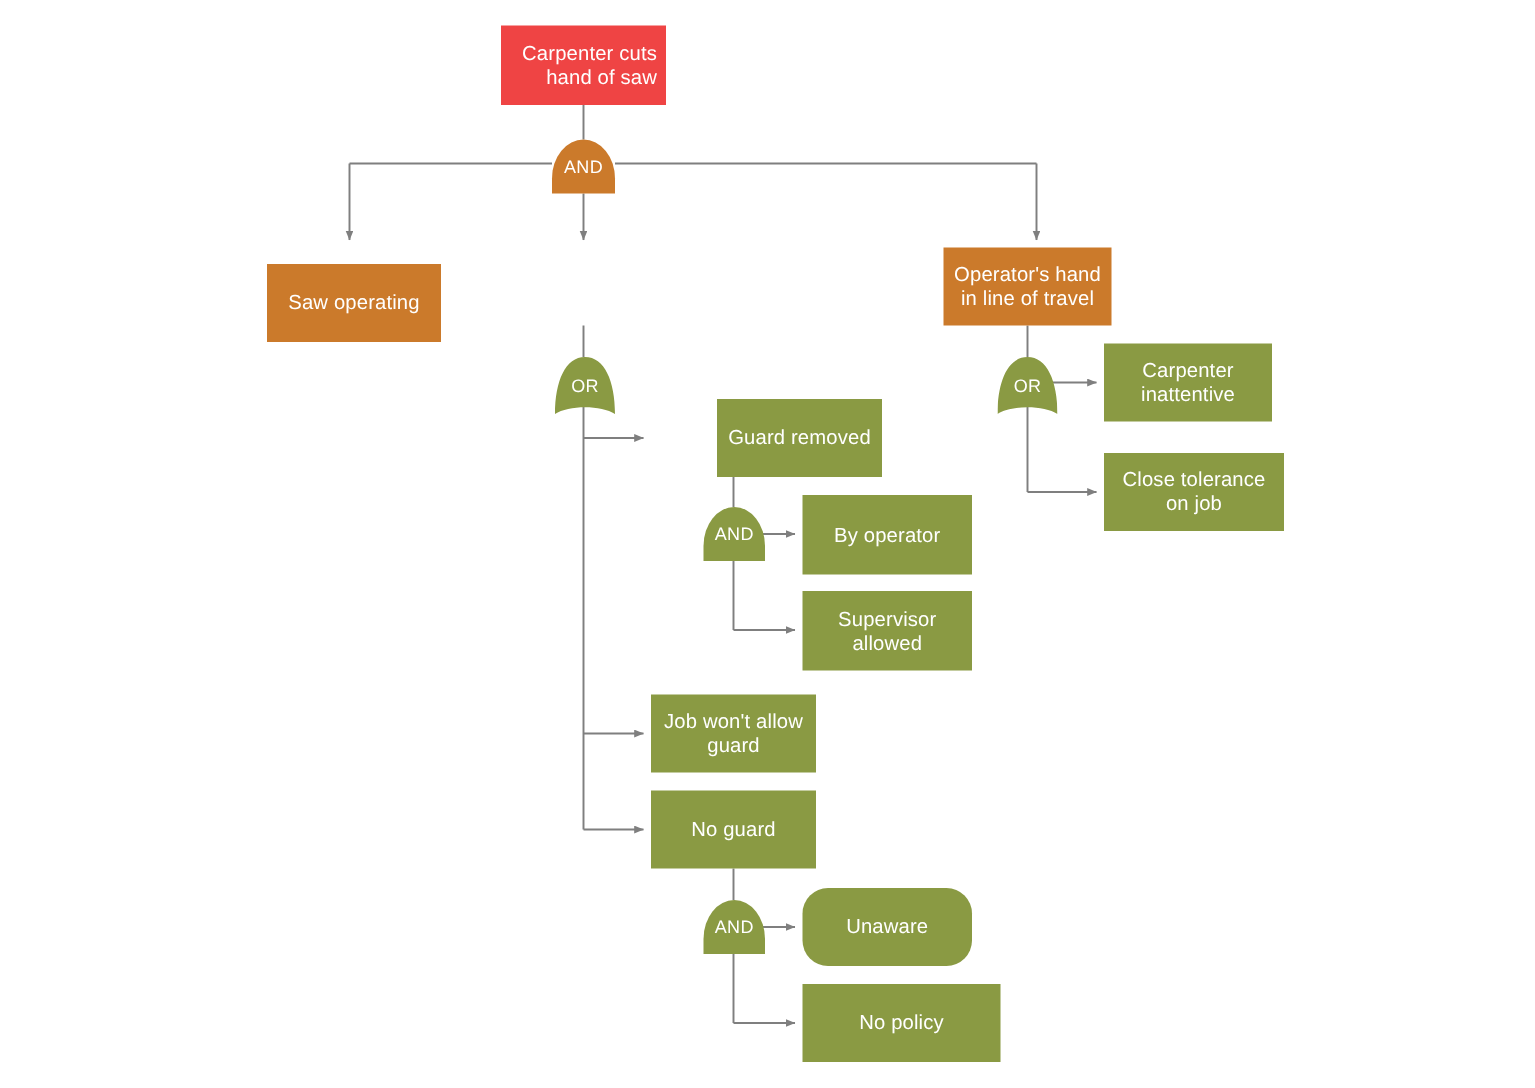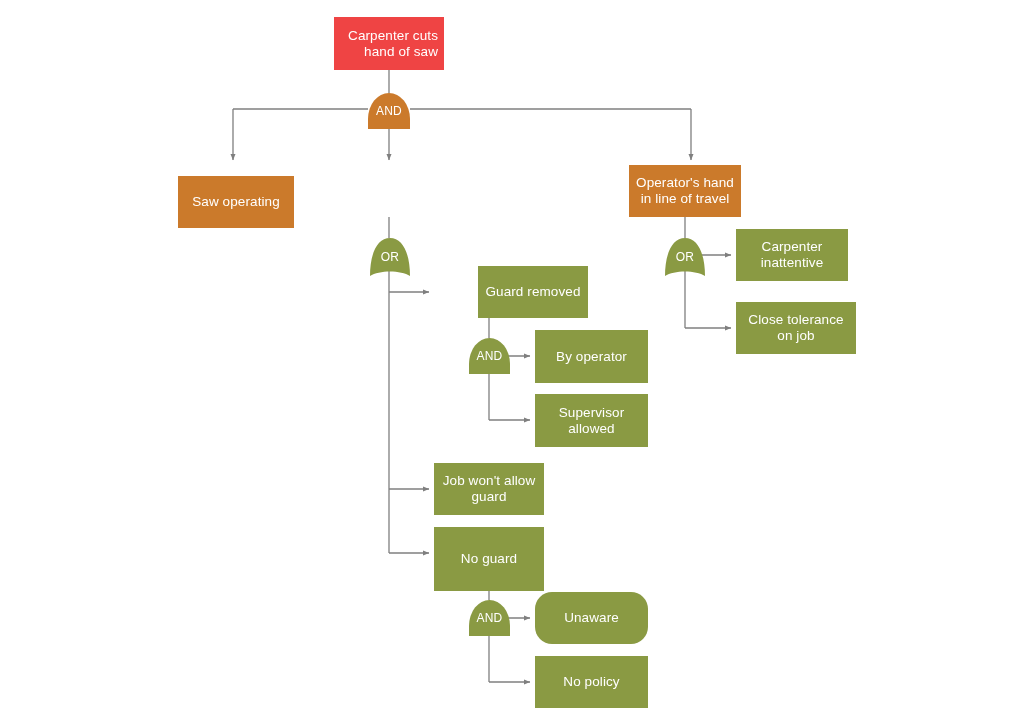--- a/index.html
+++ b/index.html
@@ -132,25 +132,25 @@
   <div class="node node-green" style="left:736px;top:302px;width:120px;height:52px;">Close tolerance on job</div>
 
   <div class="node node-green" style="left:460px;top:266px;width:110px;height:52px;margin-left:18px;">Guard removed</div>
 
   <div class="node node-green" style="left:535px;top:330px;width:113px;height:53px;">By operator</div>
 
   <div class="node node-green" style="left:434px;top:463px;width:110px;height:52px;">Job won't allow guard</div>
 
   <div class="node node-green" style="left:535px;top:394px;width:113px;height:53px;">Supervisor allowed</div>
 
-  <div class="node node-green" style="left:434px;top:527px;width:110px;height:64px;">No guard</div>
+  <div class="node node-green" style="left:434px;top:527px;width:110px;height:52px;">No guard</div>
 
   <div class="node node-green" style="left:535px;top:592px;width:113px;height:52px;border-radius:17px;">Unaware</div>
 
-  <div class="node node-green" style="left:535px;top:656px;width:113px;height:52px;text-align:right;">No policy</div>
+  <div class="node node-green" style="left:535px;top:656px;width:132px;height:52px;text-align:right;">No policy</div>
 
   <div class="gate gate-and-orange" style="left:368px;top:93px;width:42px;height:36px;">
     <span class="gate-shape"></span>
     <span class="gate-label">AND</span>
   </div>
 
   <div class="gate" style="left:370px;top:238px;width:40px;height:38px;">
     <svg class="gate-shape" viewBox="0 0 40 38" preserveAspectRatio="none">
       <path d="M20,0 C33,0 40,16 40,38 C31,32 9,32 0,38 C0,16 7,0 20,0 Z" fill="#8a9a43"></path>
     </svg>

